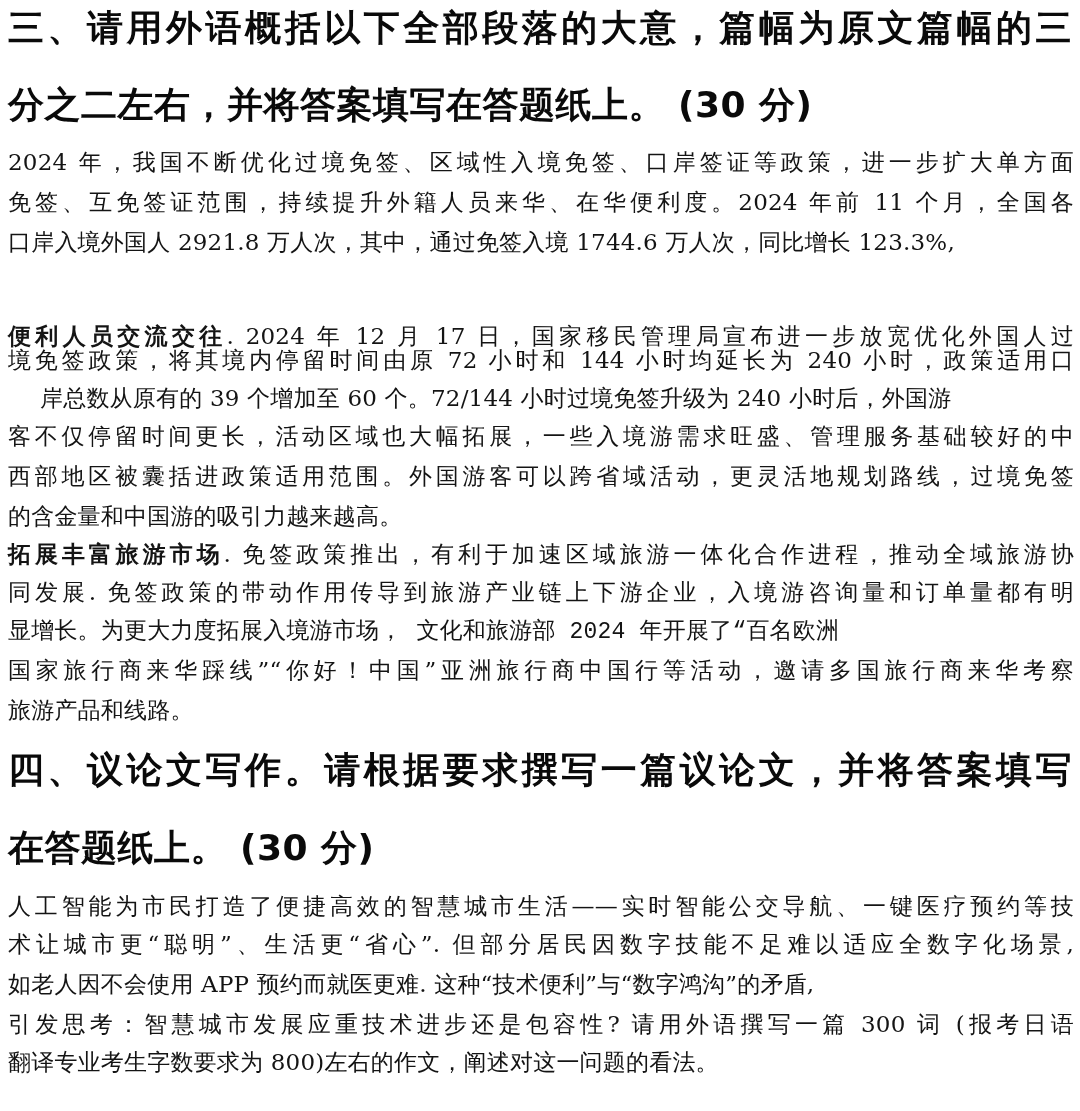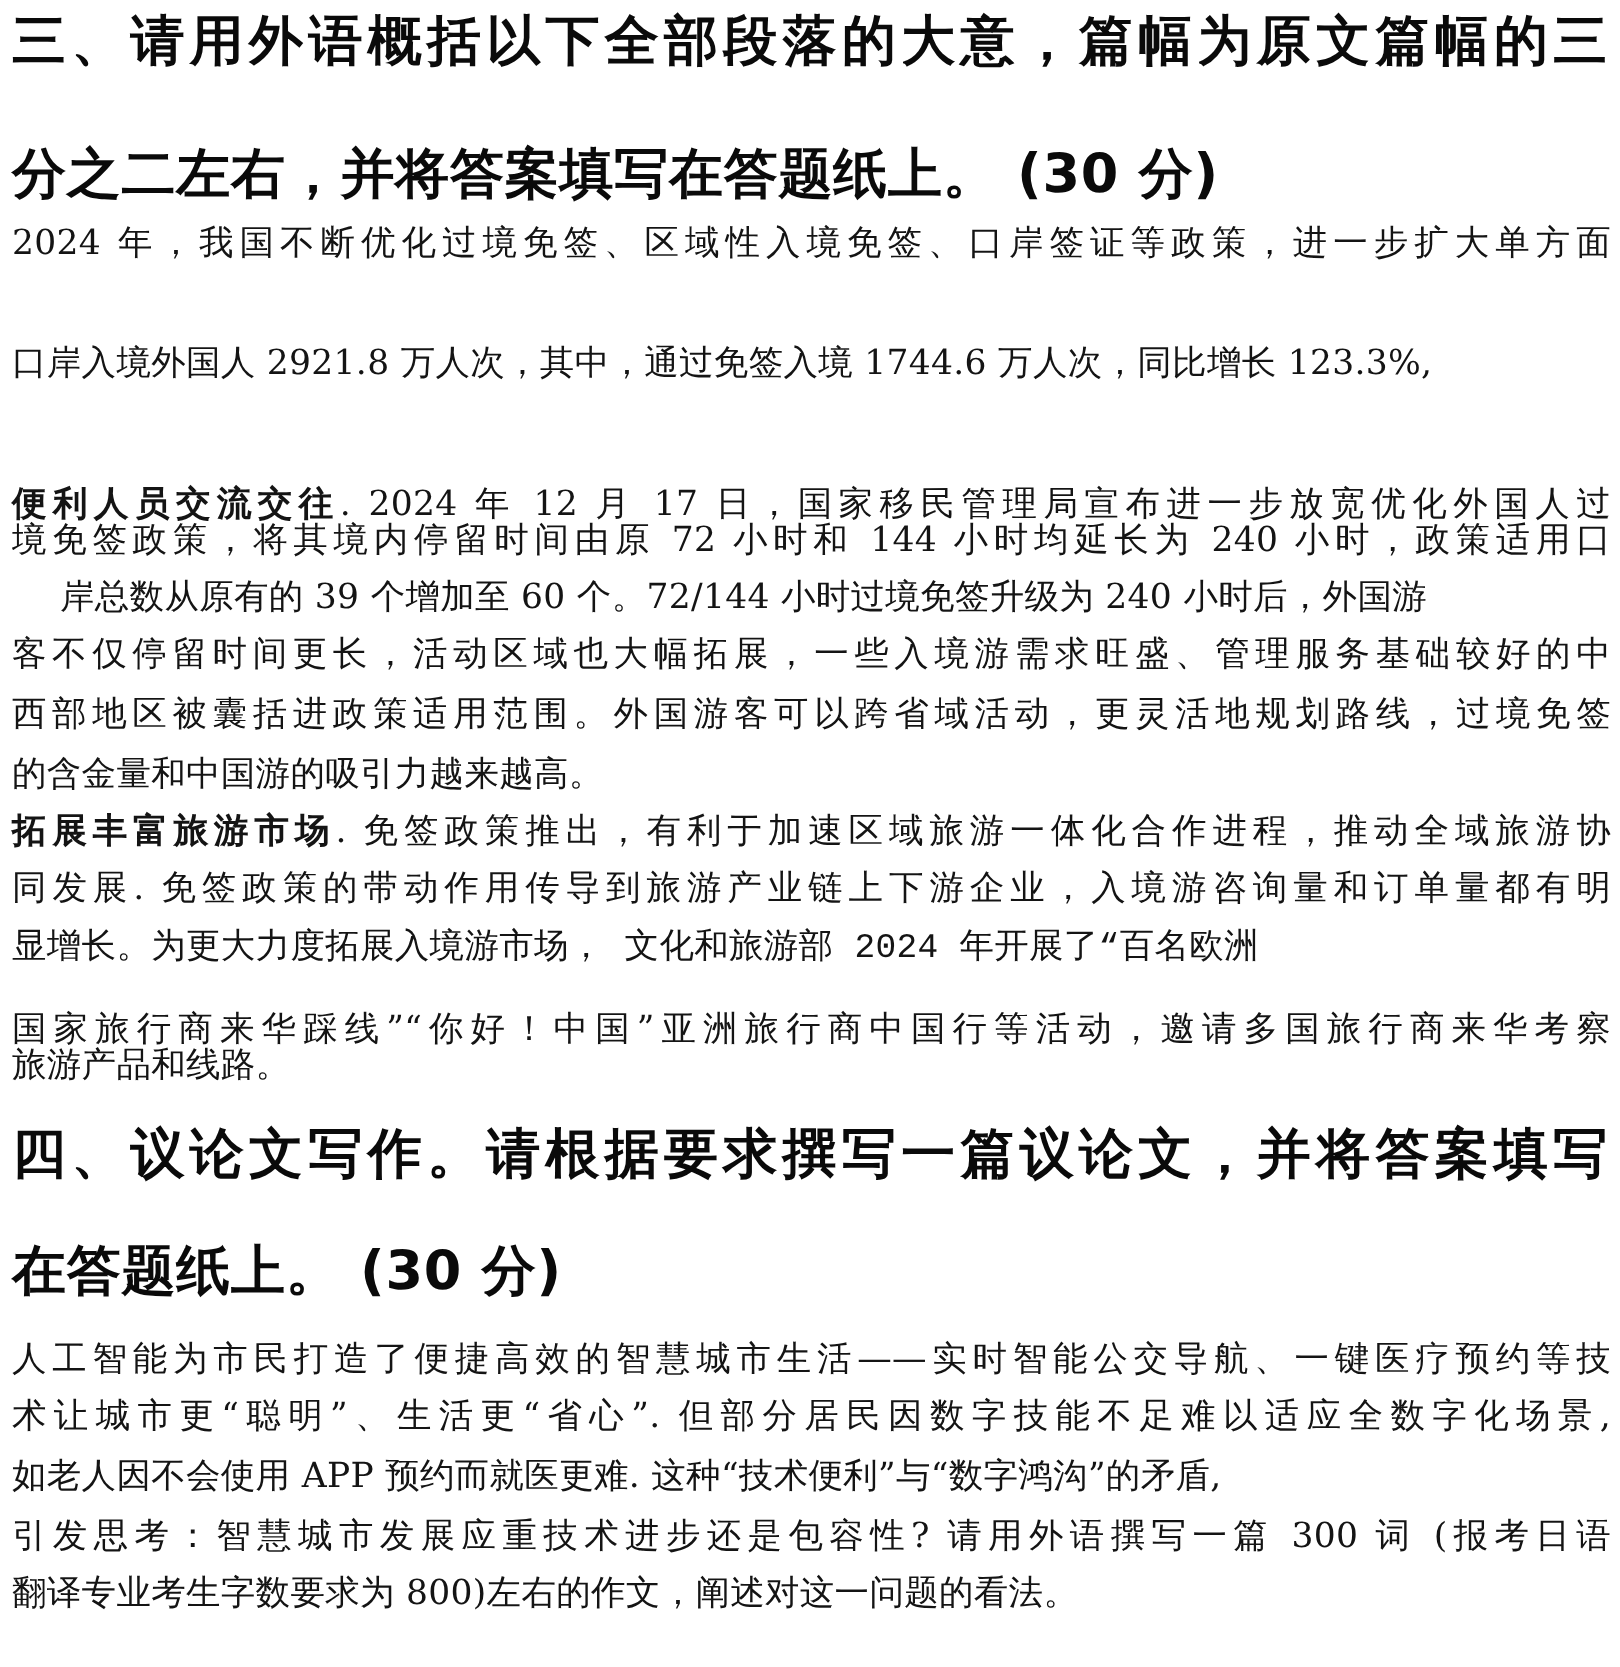--- a/index.html
+++ b/index.html
@@ -22,40 +22,41 @@
   }
   .justify { text-align: justify; text-align-last: justify; }
   .bold { font-family: "DejaVu Sans", "Liberation Sans", sans-serif; font-weight: bold; }
 </style>
 </head>
 <body>
 
 <div class="page">
 
   <div class="heading justify" style="top:10px;">三、请用外语概括以下全部段落的大意，篇幅为原文篇幅的三</div>
-  <div class="heading" style="top:87px;margin-top:12px;">分之二左右，并将答案填写在答题纸上。 (30 分)</div>
+  <div class="heading" style="top:87px;">分之二左右，并将答案填写在答题纸上。 (30 分)</div>
 
   <div class="line justify" style="top:146px;">2024 年，我国不断优化过境免签、区域性入境免签、口岸签证等政策，进一步扩大单方面</div>
+  <div class="line justify" style="top:186px;">免签、互免签证范围，持续提升外籍人员来华、在华便利度。2024 年前 11 个月，全国各</div>
   <div class="line" style="top:226px;">口岸入境外国人 2921.8 万人次，其中，通过免签入境 1744.6 万人次，同比增长 123.3%,</div>
 
   <div class="line justify" style="top:320px;">
     <span class="bold">便利人员交流交往</span><span>. 2024 年 12 月 17 日，国家移民管理局宣布进一步放宽优化外国人过</span>
   </div>
   <div class="line justify" style="top:344px;">境免签政策，将其境内停留时间由原 72 小时和 144 小时均延长为 240 小时，政策适用口</div>
   <div class="line" style="top:382px;margin-left:32px;">岸总数从原有的 39 个增加至 60 个。72/144 小时过境免签升级为 240 小时后，外国游</div>
   <div class="line justify" style="top:420px;">客不仅停留时间更长，活动区域也大幅拓展，一些入境游需求旺盛、管理服务基础较好的中</div>
   <div class="line justify" style="top:460px;">西部地区被囊括进政策适用范围。外国游客可以跨省域活动，更灵活地规划路线，过境免签</div>
   <div class="line" style="top:500px;">的含金量和中国游的吸引力越来越高。</div>
 
   <div class="line justify" style="top:538px;">
     <span class="bold">拓展丰富旅游市场</span><span>. 免签政策推出，有利于加速区域旅游一体化合作进程，推动全域旅游协</span>
   </div>
   <div class="line justify" style="top:576px;">同发展. 免签政策的带动作用传导到旅游产业链上下游企业，入境游咨询量和订单量都有明</div>
   <div class="line" style="top:616px;font-family:Liberation Mono, monospace;">显增长。为更大力度拓展入境游市场， 文化和旅游部 2024 年开展了“百名欧洲</div>
-  <div class="line justify" style="top:654px;margin-top:16px;">国家旅行商来华踩线”“你好！中国”亚洲旅行商中国行等活动，邀请多国旅行商来华考察</div>
+  <div class="line justify" style="top:654px;">国家旅行商来华踩线”“你好！中国”亚洲旅行商中国行等活动，邀请多国旅行商来华考察</div>
   <div class="line" style="top:694px;">旅游产品和线路。</div>
 
   <div class="heading justify" style="top:752px;">四、议论文写作。请根据要求撰写一篇议论文，并将答案填写</div>
   <div class="heading" style="top:830px;">在答题纸上。 (30 分)</div>
 
   <div class="line justify" style="top:890px;">人工智能为市民打造了便捷高效的智慧城市生活——实时智能公交导航、一键医疗预约等技</div>
   <div class="line justify" style="top:928px;">术让城市更“聪明”、生活更“省心”. 但部分居民因数字技能不足难以适应全数字化场景,</div>
   <div class="line" style="top:968px;">如老人因不会使用 APP 预约而就医更难. 这种“技术便利”与“数字鸿沟”的矛盾,</div>
   <div class="line justify" style="top:1008px;">引发思考：智慧城市发展应重技术进步还是包容性? 请用外语撰写一篇 300 词 (报考日语</div>
   <div class="line" style="top:1046px;">翻译专业考生字数要求为 800)左右的作文，阐述对这一问题的看法。</div>

